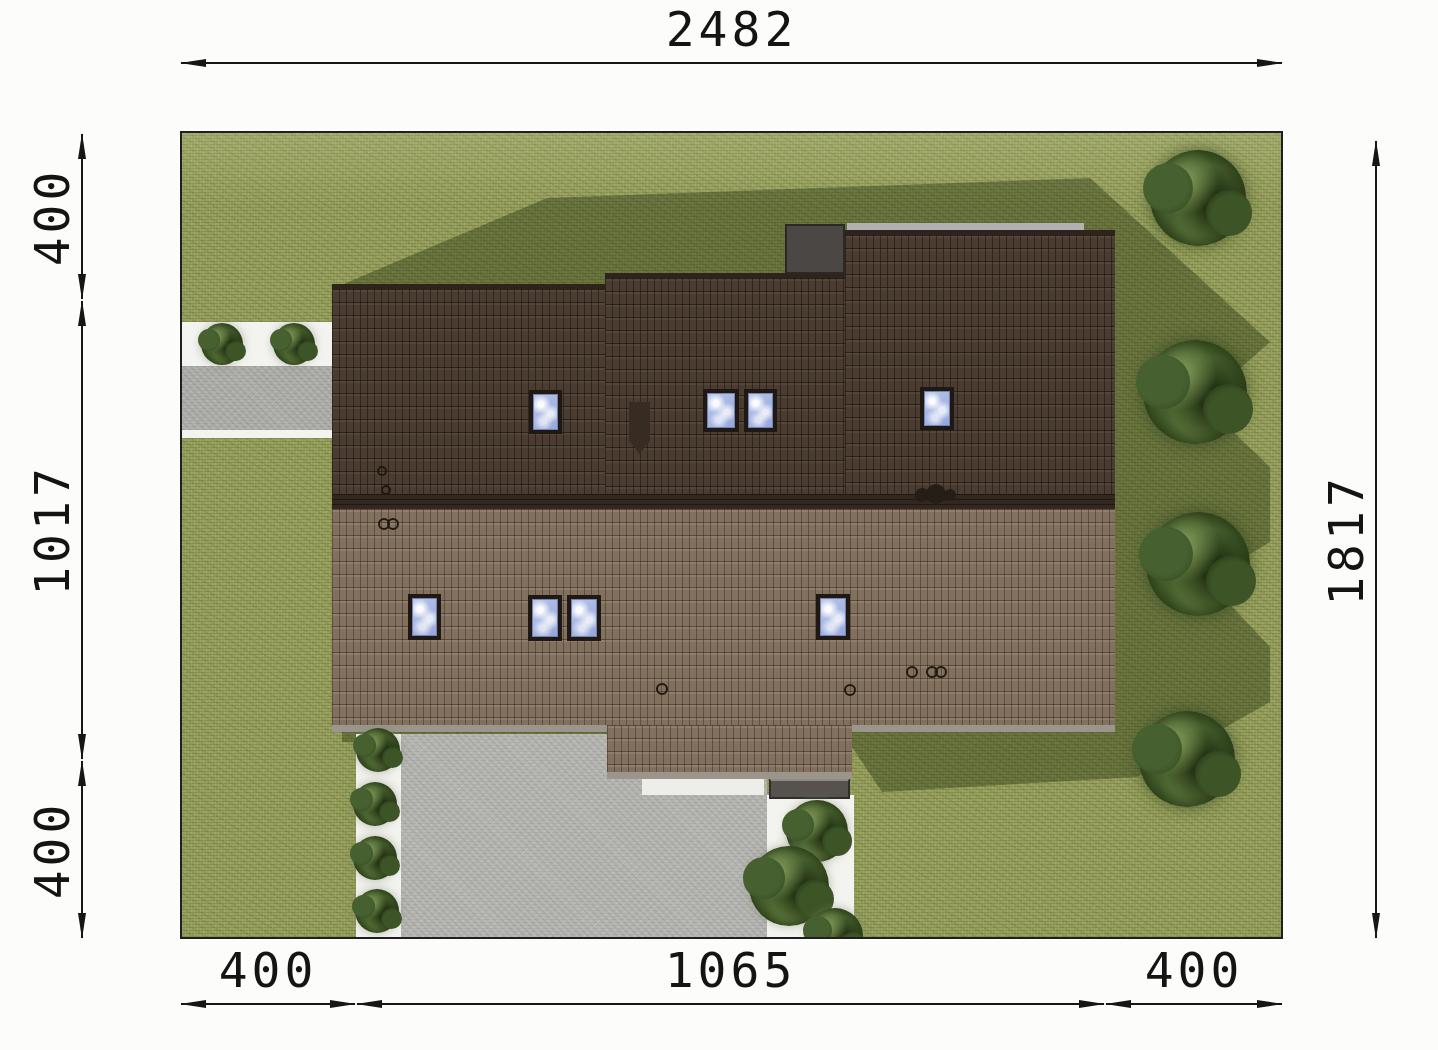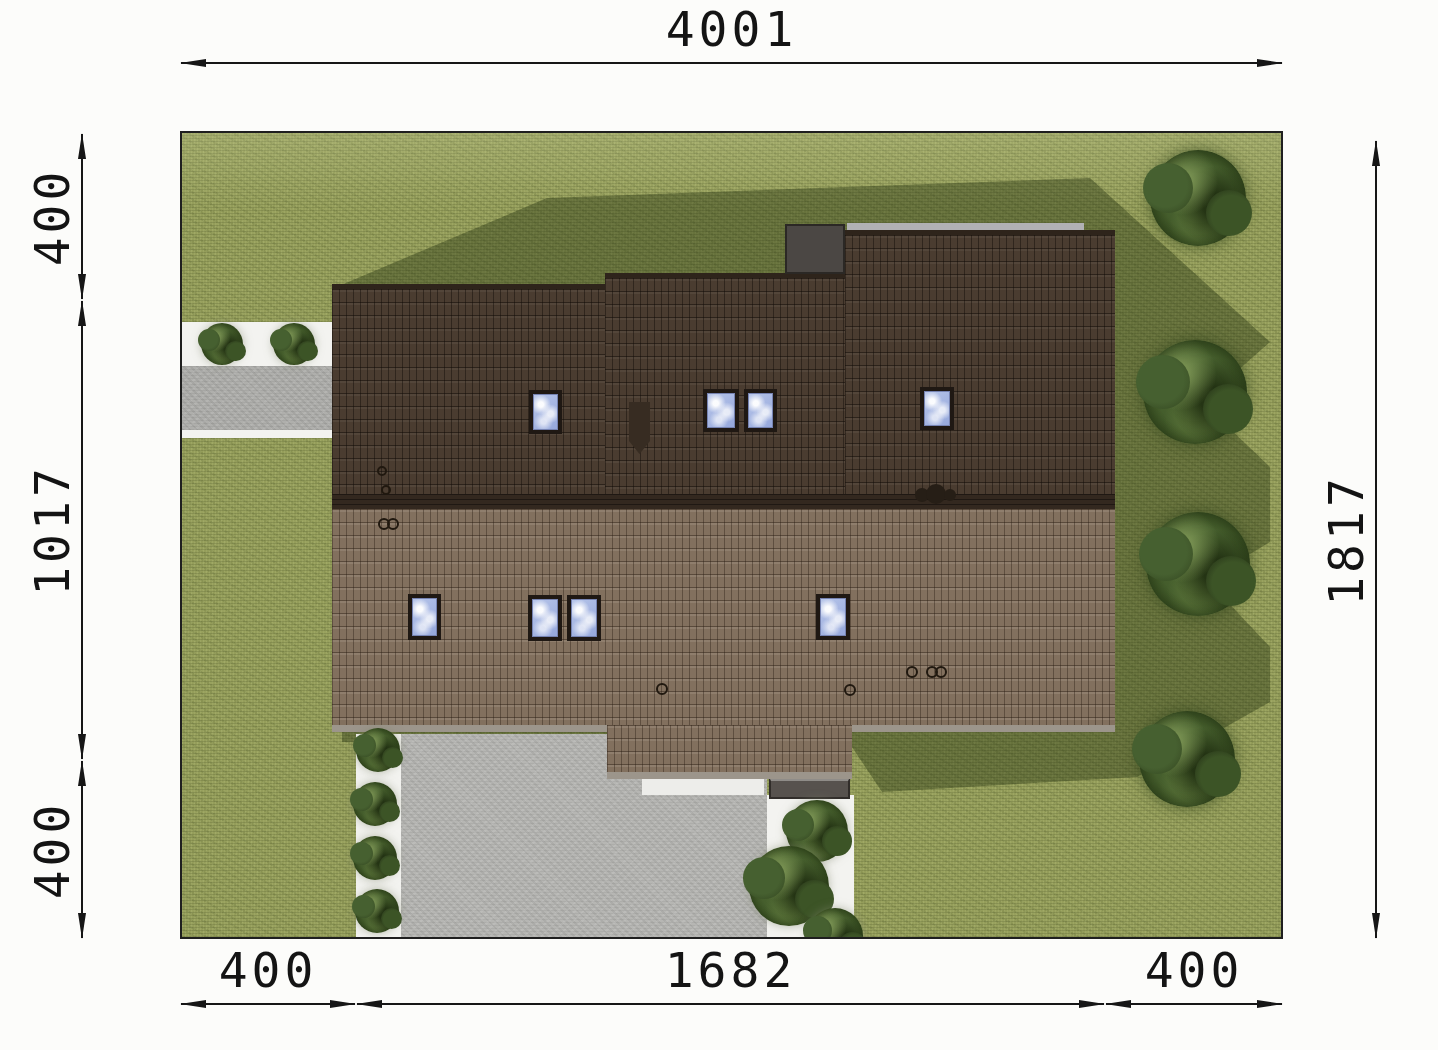--- a/index.html
+++ b/index.html
@@ -160,29 +160,29 @@
         <div class="bush" style="left: 604px; top: 667px; width: 62px; height: 62px;"></div>
         <div class="bush" style="left: 567px; top: 713px; width: 80px; height: 80px;"></div>
         <div class="bush" style="left: 625px; top: 775px; width: 56px; height: 56px;"></div>
       </div>
   </div>
 
   <div id="dims">
       <div class="dim-line-h" style="left: 181px; top: 62px; width: 1101px;"></div>
       <div class="ar ar-l" style="left: 180px; top: 59px;"></div>
       <div class="ar ar-r" style="left: 1257px; top: 59px;"></div>
-      <div class="dim-label" style="left: 731.5px; top: 53px; transform: translate(-50%, -100%);">4001</div>
+      <div class="dim-label" style="left: 731.5px; top: 53px; transform: translate(-50%, -100%);">2482</div>
       <div class="dim-line-h" style="left: 181px; top: 1003px; width: 174px;"></div>
       <div class="ar ar-l" style="left: 180px; top: 1000px;"></div>
       <div class="ar ar-r" style="left: 330px; top: 1000px;"></div>
       <div class="dim-label" style="left: 268px; top: 994px; transform: translate(-50%, -100%);">400</div>
       <div class="dim-line-h" style="left: 357px; top: 1003px; width: 747px;"></div>
       <div class="ar ar-l" style="left: 356px; top: 1000px;"></div>
       <div class="ar ar-r" style="left: 1079px; top: 1000px;"></div>
-      <div class="dim-label" style="left: 730.5px; top: 994px; transform: translate(-50%, -100%);">1682</div>
+      <div class="dim-label" style="left: 730.5px; top: 994px; transform: translate(-50%, -100%);">1065</div>
       <div class="dim-line-h" style="left: 1106px; top: 1003px; width: 176px;"></div>
       <div class="ar ar-l" style="left: 1105px; top: 1000px;"></div>
       <div class="ar ar-r" style="left: 1257px; top: 1000px;"></div>
       <div class="dim-label" style="left: 1194px; top: 994px; transform: translate(-50%, -100%);">400</div>
       <div class="dim-line-v" style="left: 81px; top: 134px; height: 165px;"></div>
       <div class="ar ar-u" style="left: 78px; top: 133px;"></div>
       <div class="ar ar-d" style="left: 78px; top: 274px;"></div>
       <div class="dim-label" style="left: 52px; top: 216.5px; transform: translate(-50%, -50%) rotate(-90deg);">400</div>
       <div class="dim-line-v" style="left: 81px; top: 301px; height: 458px;"></div>
       <div class="ar ar-u" style="left: 78px; top: 300px;"></div>

